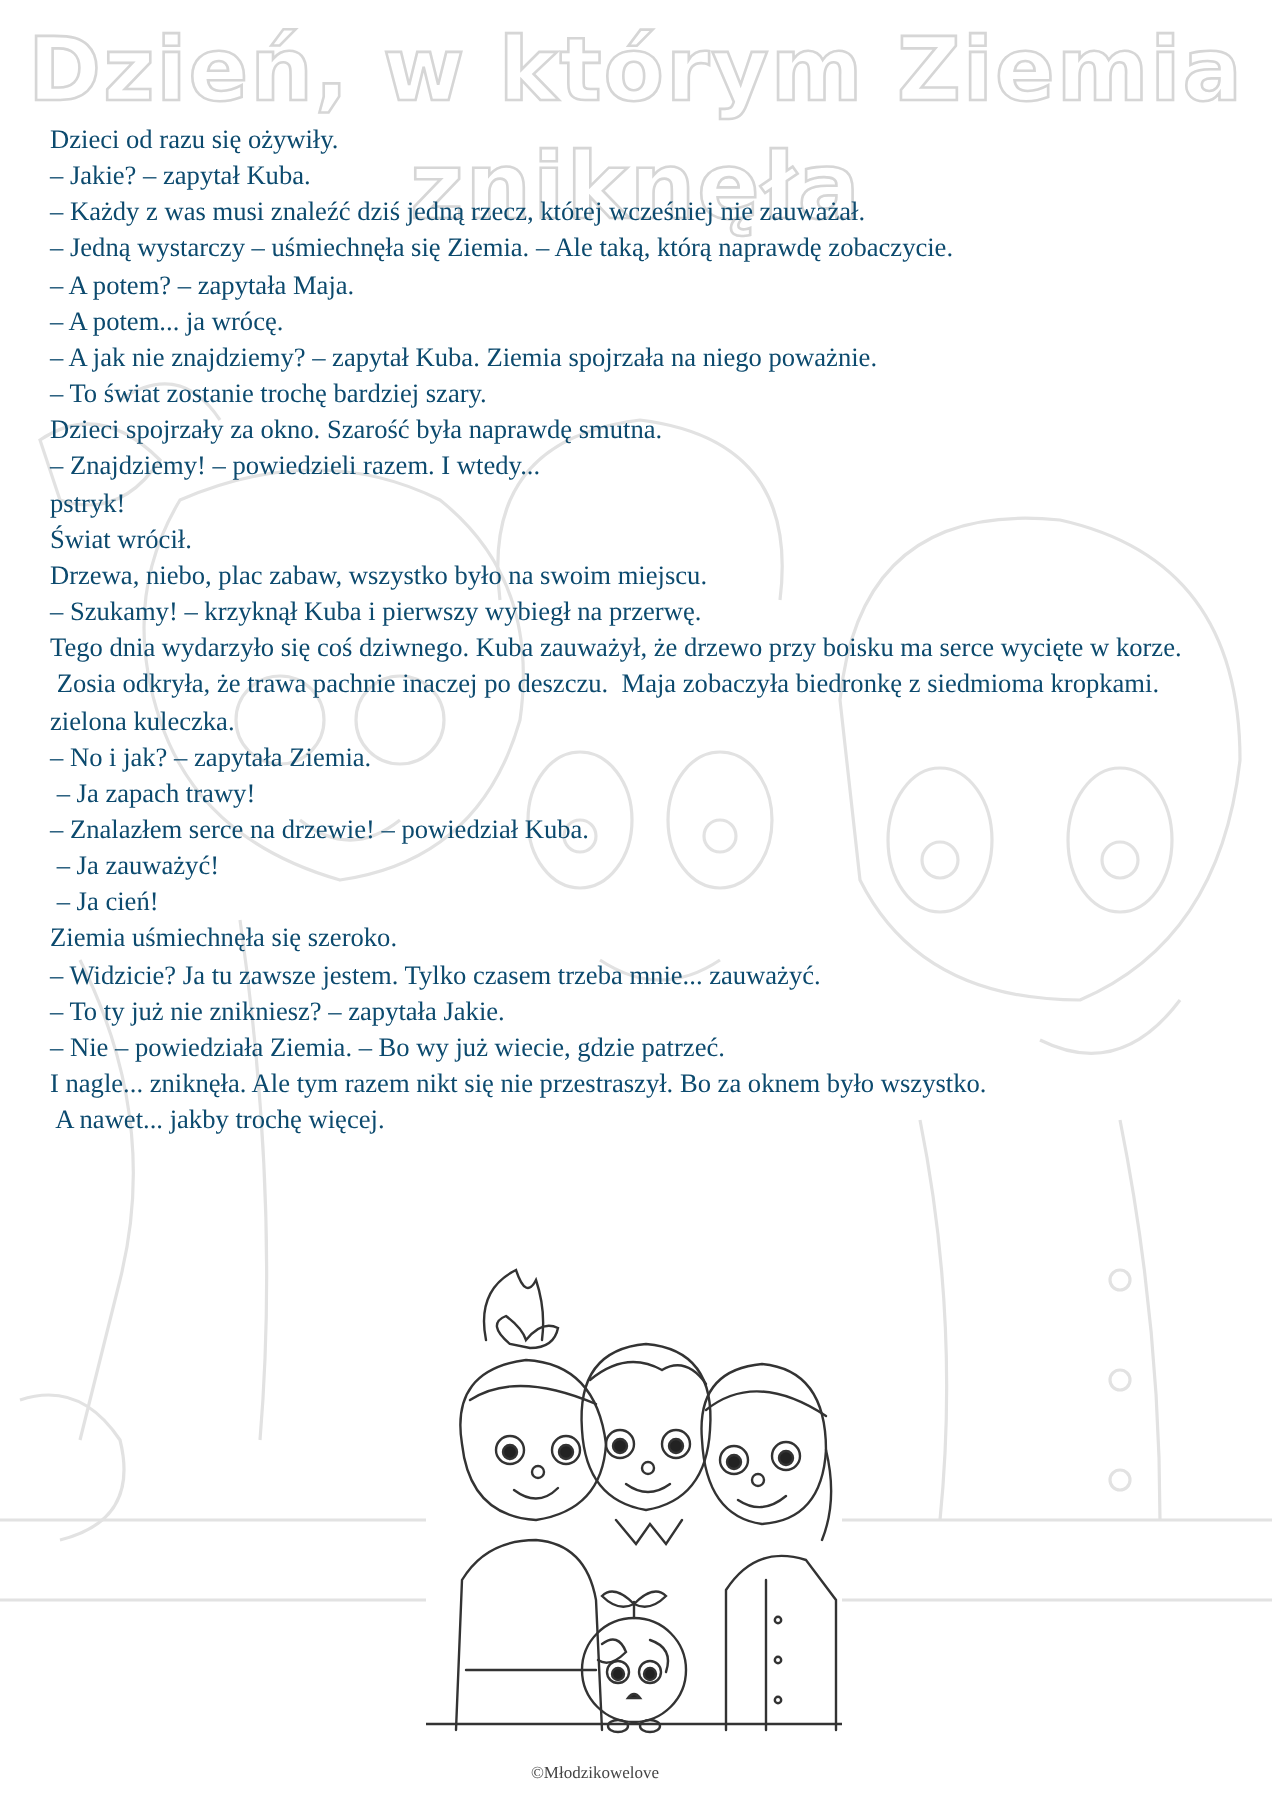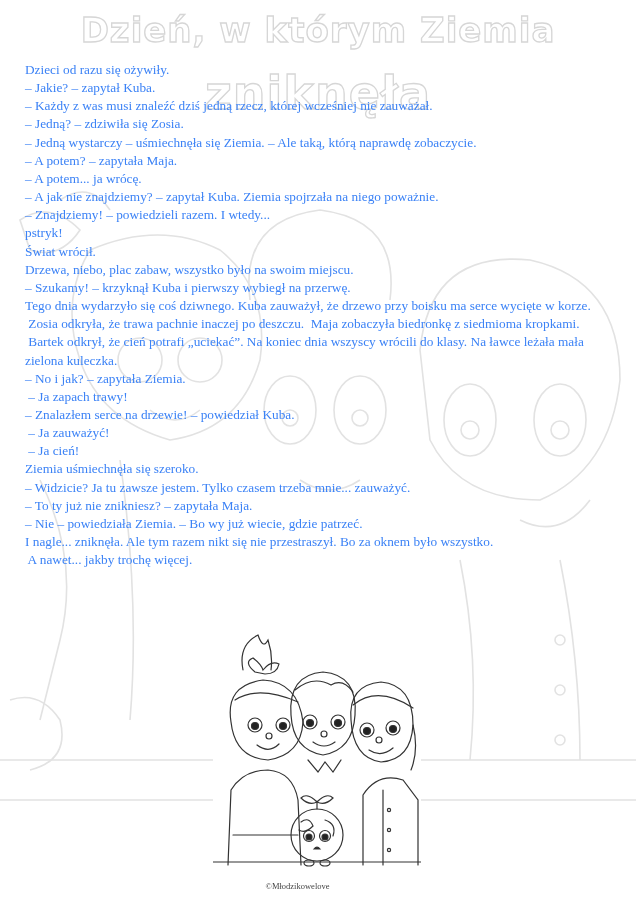--- a/index.html
+++ b/index.html
@@ -6,26 +6,26 @@
   body {
     width: 636px; height: 900px; background: #ffffff; position: relative; overflow: hidden;
     font-family: "DejaVu Serif", "Liberation Serif", serif;
   }
   .bg-art { position: absolute; left: 0; top: 0; width: 636px; height: 900px; z-index: 0; }
   .watermark-title {
     position: absolute; left: 0; width: 636px; text-align: center; z-index: 1;
     font-family: "DejaVu Sans", "Liberation Sans", sans-serif; font-weight: bold;
     color: #ffffff; -webkit-text-stroke: 1.3px #d6d6d6; letter-spacing: 1px;
   }
-  .wt1 { top: 10px; font-size: 34px; }
+  .wt1 { top: 10px; font-size: 44px; }
   .wt2 { top: 52px; font-size: 46px; margin-top: 14px; }
   .story {
     position: absolute; left: 25px; top: 61px; width: 600px; z-index: 2;
     font-family: "Liberation Serif", "DejaVu Serif", serif;
-    font-size: 13.3px; line-height: 18.15px; color: #3b82f6;
+    font-size: 13.3px; line-height: 18.15px; color: #0c4a6e;
   }
   .story p { margin: 0; white-space: nowrap; }
   .illustration {
     position: absolute; left: 213px; top: 630px; width: 208px; height: 247px; z-index: 2;
     background: #ffffff;
   }
   .footer {
     position: absolute; left: 0; top: 881px; width: 595px; text-align: center; z-index: 2;
     font-family: "Liberation Serif", "DejaVu Serif", serif; font-size: 8.5px; color: #444444;
   }
@@ -70,42 +70,42 @@
   </g>
 </svg>
 
 <div class="watermark-title wt1">Dzień, w którym Ziemia</div>
 <div class="watermark-title wt2">zniknęła</div>
 
 <div class="story">
   <p>Dzieci od razu się ożywiły.</p>
   <p>– Jakie? – zapytał Kuba.</p>
   <p>– Każdy z was musi znaleźć dziś jedną rzecz, której wcześniej nie zauważał.</p>
-  <p>– Jedną? – zdziwiła się Zosia.</p>
   <p>– Jedną wystarczy – uśmiechnęła się Ziemia. – Ale taką, którą naprawdę zobaczycie.</p>
   <p>– A potem? – zapytała Maja.</p>
   <p>– A potem... ja wrócę.</p>
   <p>– A jak nie znajdziemy? – zapytał Kuba. Ziemia spojrzała na niego poważnie.</p>
+  <p>– To świat zostanie trochę bardziej szary.</p>
+  <p>Dzieci spojrzały za okno. Szarość była naprawdę smutna.</p>
   <p>– Znajdziemy! – powiedzieli razem. I wtedy...</p>
   <p>pstryk!</p>
   <p>Świat wrócił.</p>
   <p>Drzewa, niebo, plac zabaw, wszystko było na swoim miejscu.</p>
   <p>– Szukamy! – krzyknął Kuba i pierwszy wybiegł na przerwę.</p>
   <p>Tego dnia wydarzyło się coś dziwnego. Kuba zauważył, że drzewo przy boisku ma serce wycięte w korze.</p>
   <p style="white-space:pre"> Zosia odkryła, że trawa pachnie inaczej po deszczu.  Maja zobaczyła biedronkę z siedmioma kropkami.</p>
-  <p style="white-space:pre"> Bartek odkrył, że cień potrafi „uciekać”. Na koniec dnia wszyscy wrócili do klasy. Na ławce leżała mała</p>
   <p>zielona kuleczka.</p>
   <p>– No i jak? – zapytała Ziemia.</p>
   <p style="white-space:pre"> – Ja zapach trawy!</p>
   <p>– Znalazłem serce na drzewie! – powiedział Kuba.</p>
   <p style="white-space:pre"> – Ja zauważyć!</p>
   <p style="white-space:pre"> – Ja cień!</p>
   <p>Ziemia uśmiechnęła się szeroko.</p>
   <p>– Widzicie? Ja tu zawsze jestem. Tylko czasem trzeba mnie... zauważyć.</p>
-  <p>– To ty już nie znikniesz? – zapytała Maja.</p>
+  <p>– To ty już nie znikniesz? – zapytała Jakie.</p>
   <p>– Nie – powiedziała Ziemia. – Bo wy już wiecie, gdzie patrzeć.</p>
   <p>I nagle... zniknęła. Ale tym razem nikt się nie przestraszył. Bo za oknem było wszystko.</p>
   <p style="white-space:pre"> A nawet... jakby trochę więcej.</p>
 </div>
 
 <svg class="illustration" viewBox="0 0 208 247" xmlns="http://www.w3.org/2000/svg">
   <rect x="0" y="0" width="208" height="247" fill="#ffffff"></rect>
   <g fill="none" stroke="#333333" stroke-width="1.2" stroke-linecap="round">
 
     <path d="M30 40 Q25 15 45 5 Q50 20 55 10 Q60 25 58 40"></path>

